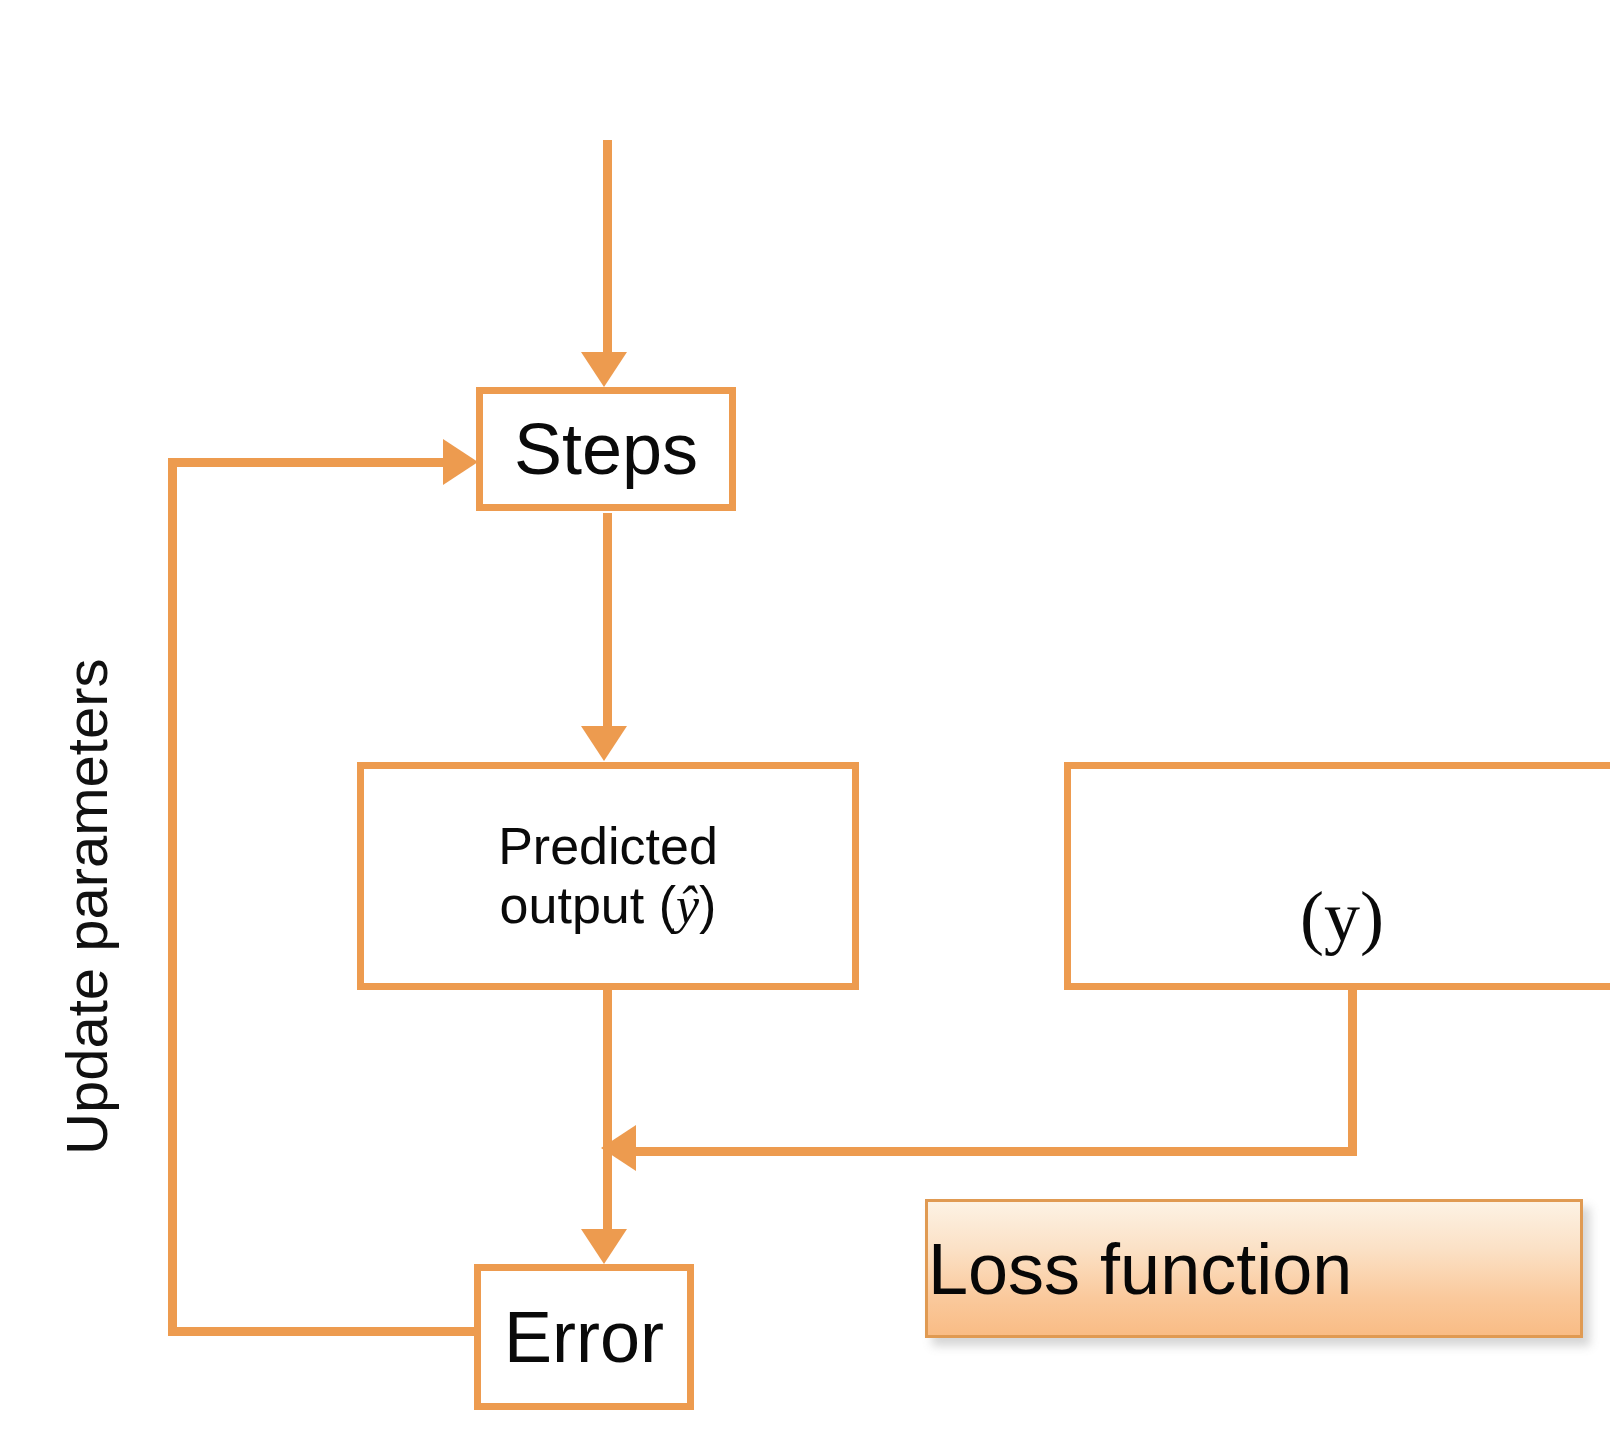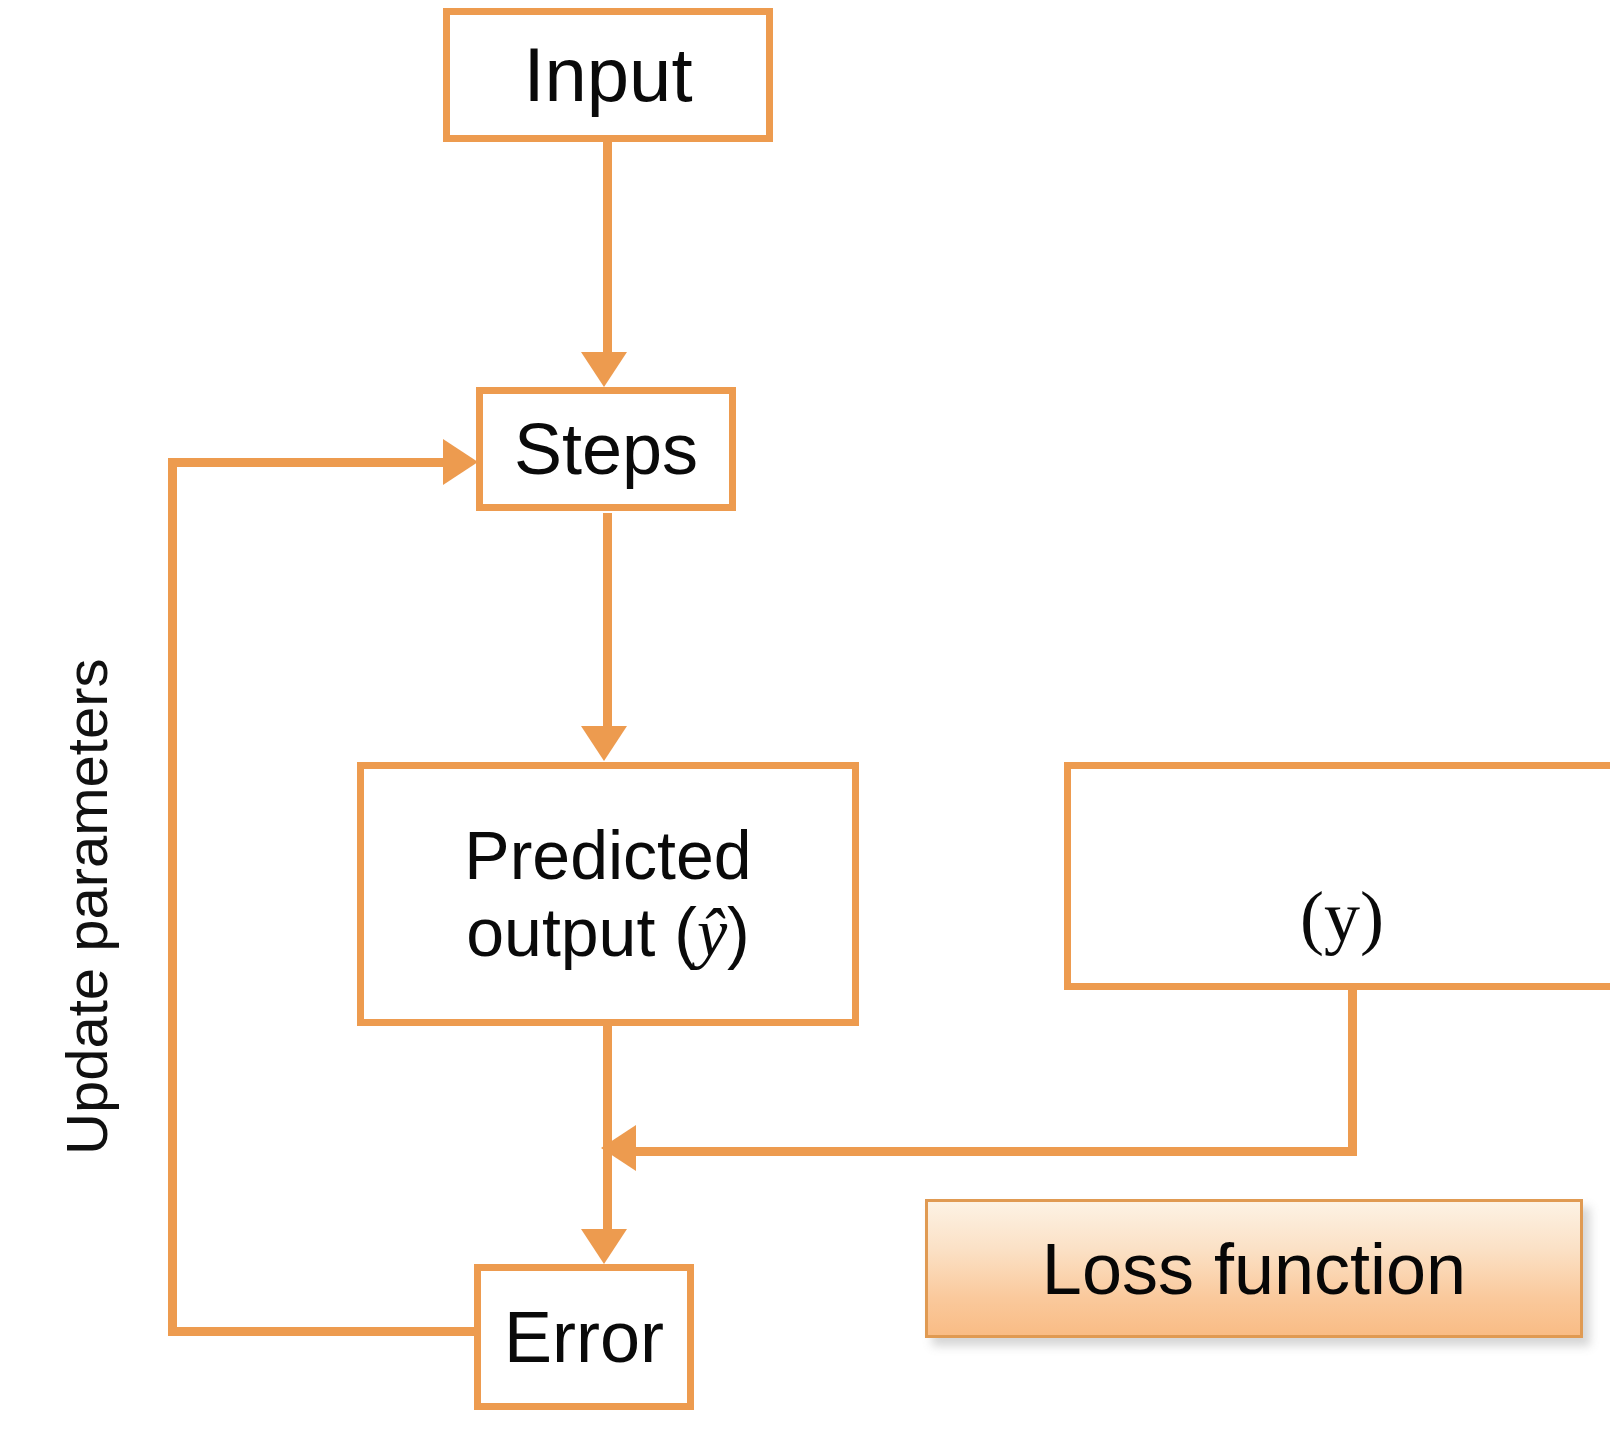--- a/index.html
+++ b/index.html
@@ -35,22 +35,22 @@
   
   #box-input {
     left: 443px; top: 8px; width: 330px; height: 134px;
     font-size: 76px;
   }
   #box-steps {
     left: 476px; top: 387px; width: 260px; height: 124px;
     font-size: 72px;
   }
   #box-predicted {
-    left: 357px; top: 762px; width: 502px; height: 264px;
-    font-size: 68px;
+    left: 357px; top: 762px; width: 502px; height: 228px;
+    font-size: 52px;
   }
   #box-realtarget {
     left: 1064px; top: 762px; width: 556px; height: 228px;
     font-size: 72px;
   }
   #box-error {
     left: 474px; top: 1264px; width: 220px; height: 146px;
     font-size: 72px;
   }
   .mathvar {
@@ -65,21 +65,20 @@
   
   #box-loss {
     position: absolute;
     left: 925px; top: 1199px; width: 658px; height: 139px;
     box-sizing: border-box;
     border: 3px solid #E09A52;
     background: linear-gradient(to bottom, #FDF2E4 0%, #FBE1C6 35%, #FAC99C 72%, #F9BC85 100%);
     box-shadow: 7px 8px 9px rgba(120,120,120,0.30);
     display: flex;
     align-items: center;
-    justify-content: center;
     color: #070707;
     font-size: 72px;
     z-index: 5;
   }
 
   
   .hline, .vline {
     position: absolute;
     background: #ED9B4F;
     z-index: 2;
@@ -163,23 +162,20 @@
 
   <div class="vline" id="conn-target-down"></div>
   <div class="hline" id="conn-target-left"></div>
   <div class="arrow-left" id="conn-target-head"></div>
 
   <div class="hline" id="conn-loop-h-bottom"></div>
   <div class="vline" id="conn-loop-v"></div>
   <div class="hline" id="conn-loop-h-top"></div>
   <div class="arrow-right" id="conn-loop-head"></div>
 
-  <div class="node" id="box-input">
-    <span class="label">Input</span>
-  </div>
 
   <div class="node" id="box-steps">
     <span class="label">Steps</span>
   </div>
 
   <div class="node" id="box-predicted">
     <span class="label"><span>Predicted</span><br><span>output (</span><span class="mathvar">ŷ</span><span>)</span></span>
   </div>
 
   <div class="node" id="box-realtarget">

